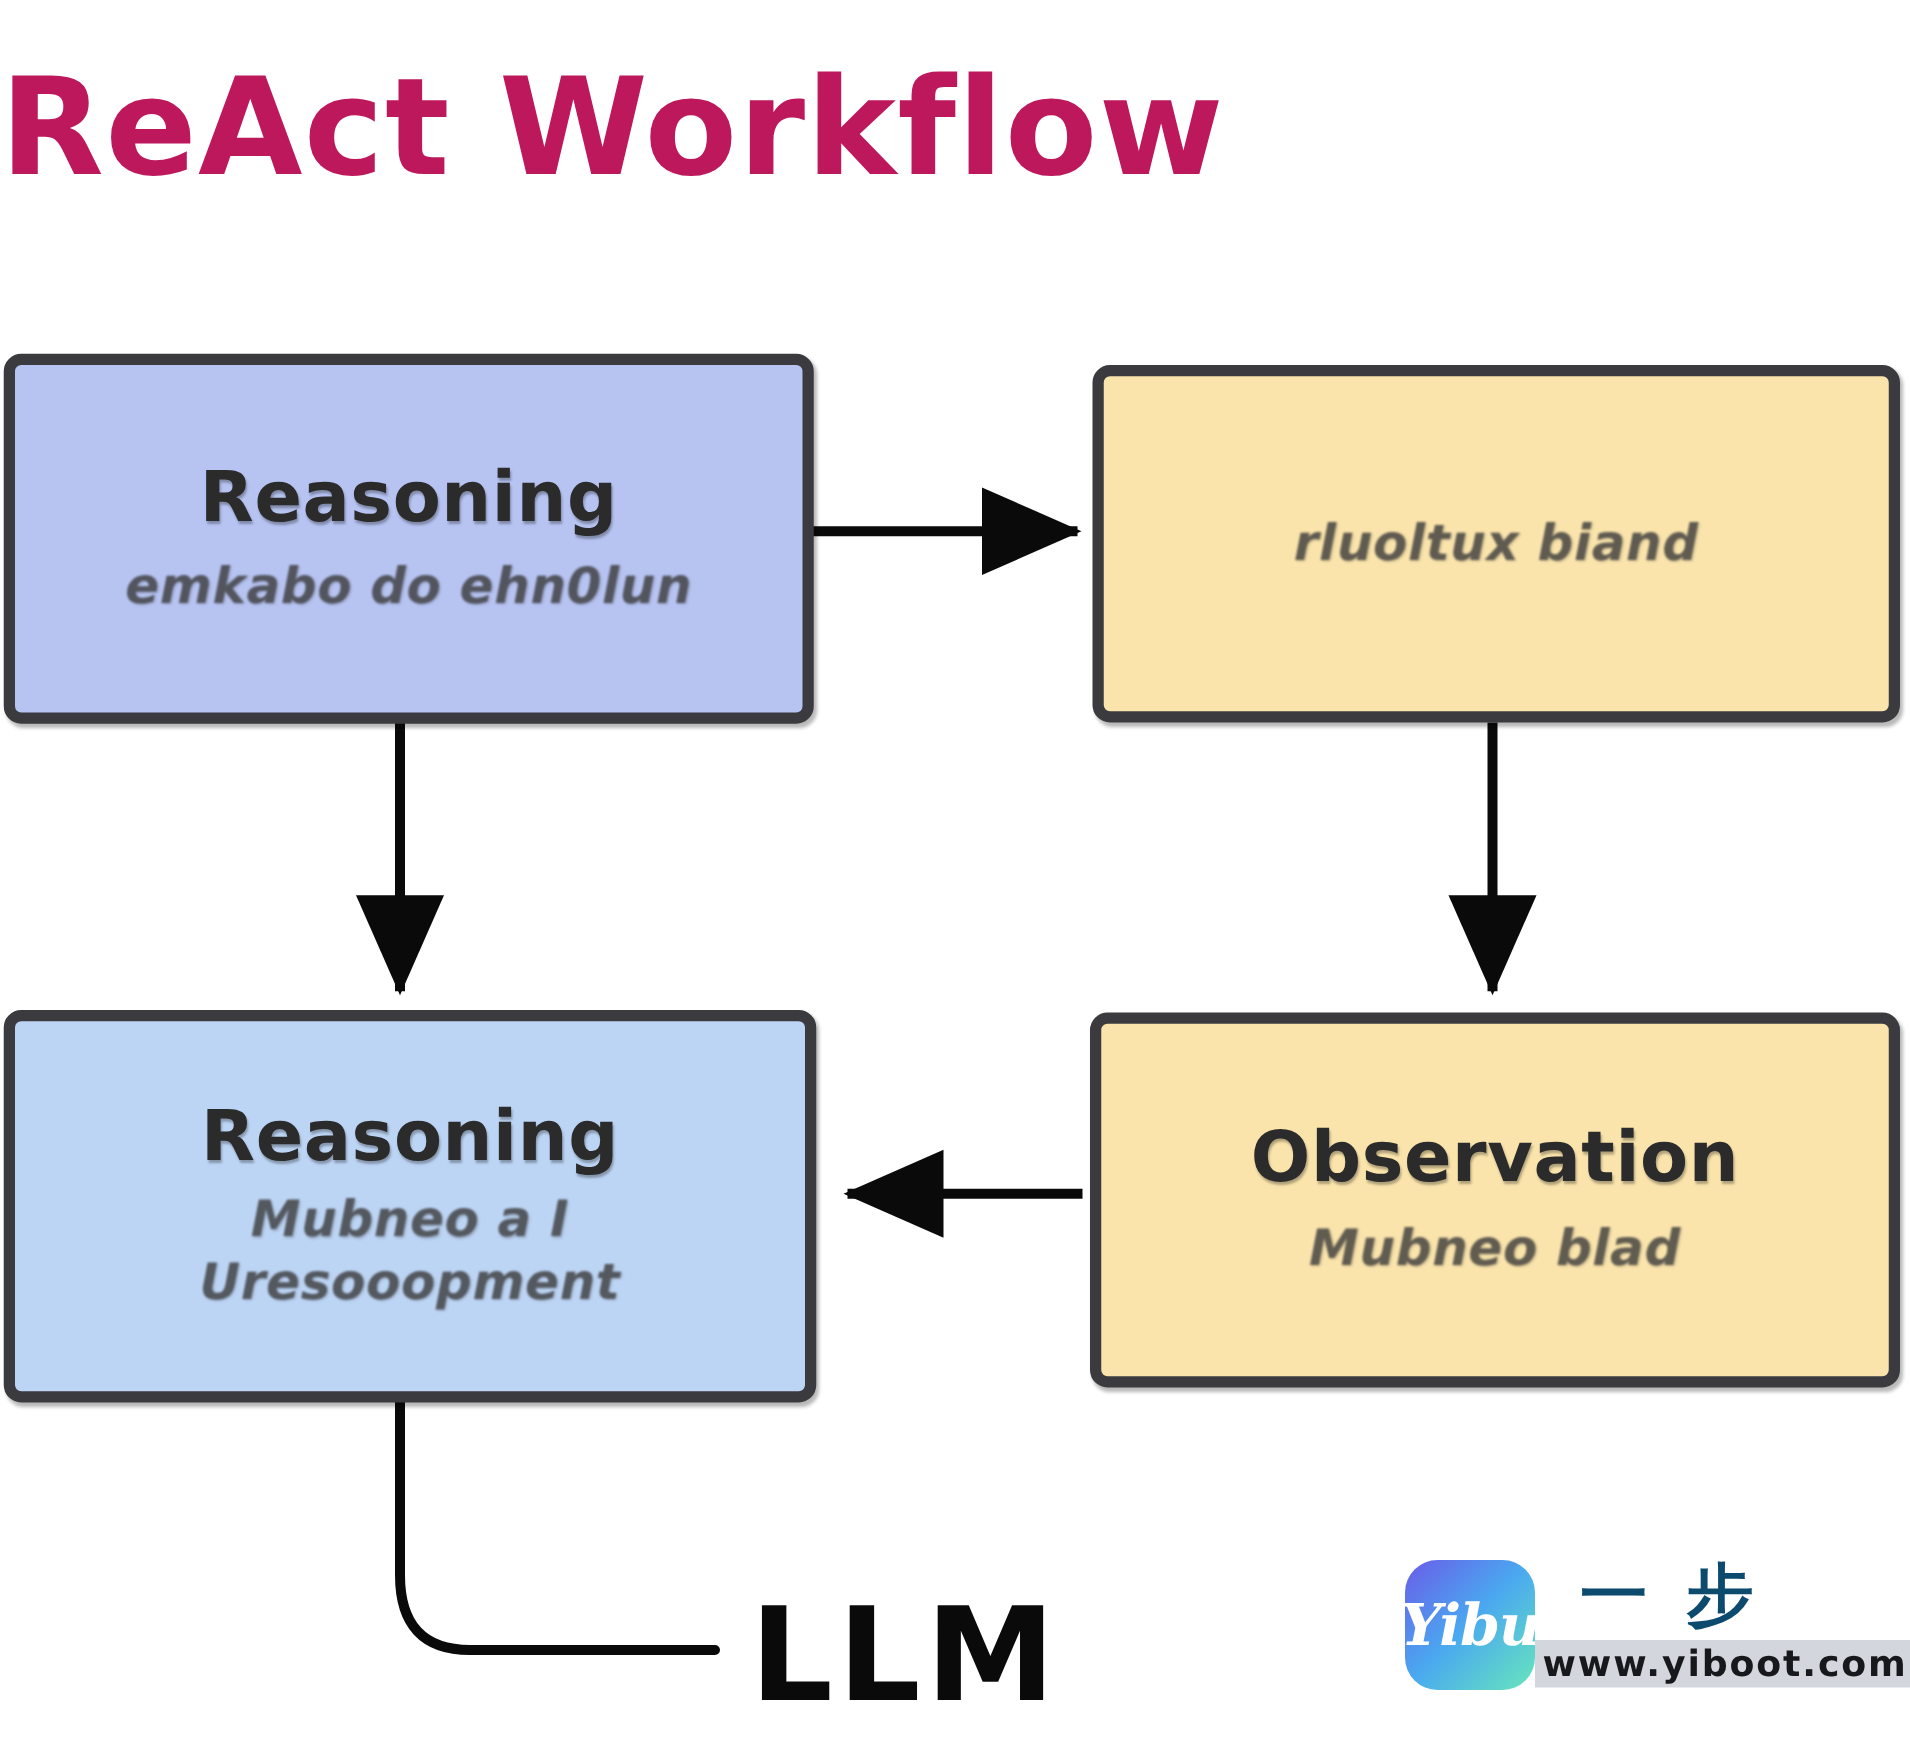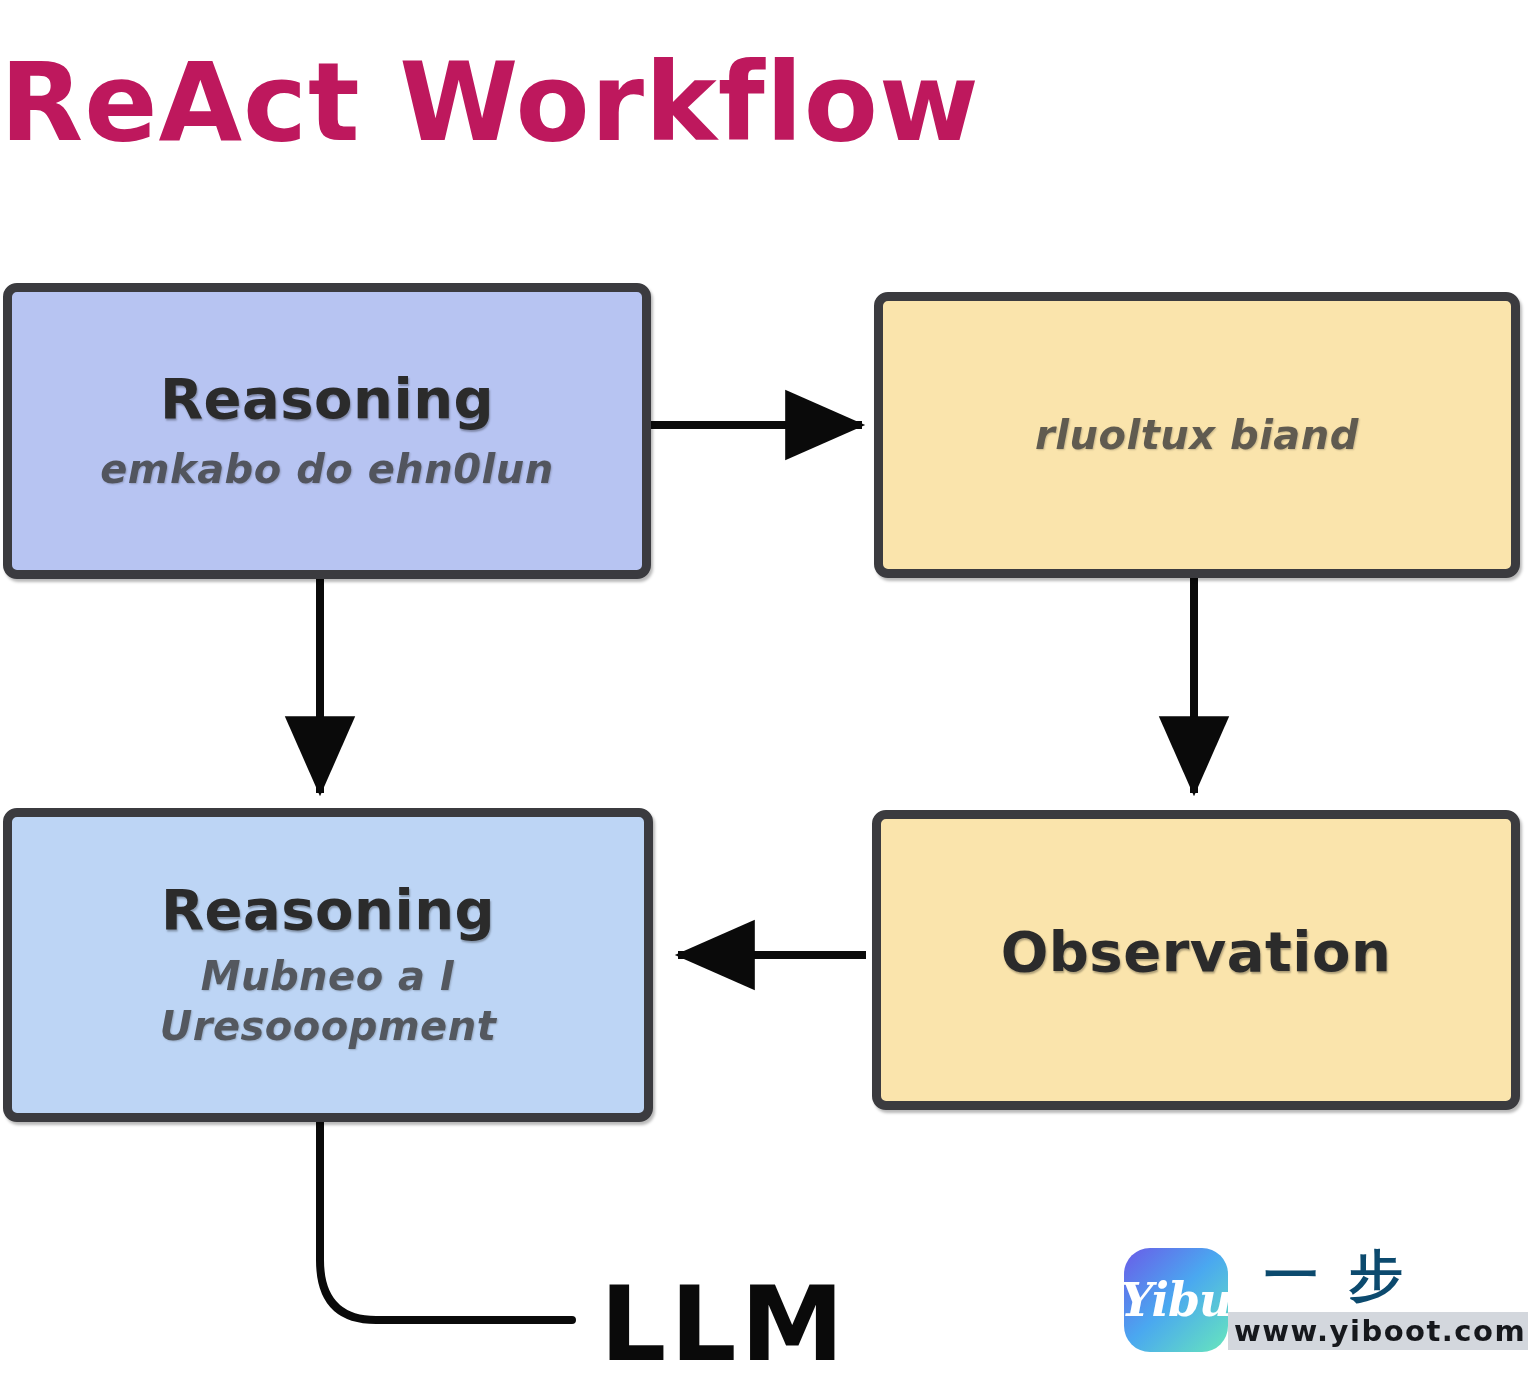--- a/index.html
+++ b/index.html
@@ -215,20 +215,21 @@
 </div>
 
 <div class="node" id="node-reasoning-bottom">
   <div class="node-title">Reasoning</div>
   <div class="node-sub">Mubneo a I</div>
   <div class="node-sub">Uresooopment</div>
 </div>
 
 <div class="node" id="node-observation">
   <div class="node-title">Observation</div>
+  <div class="node-sub">Mubneo blad</div>
 </div>
 
 <div class="llm-label">LLM</div>
 
 <div id="watermark">
   <div id="wm-logo">
     <div id="wm-logo-glyph">Yibu</div>
   </div>
   <div id="wm-cn">一 步</div>
   <div id="wm-url">www.yiboot.com</div>

